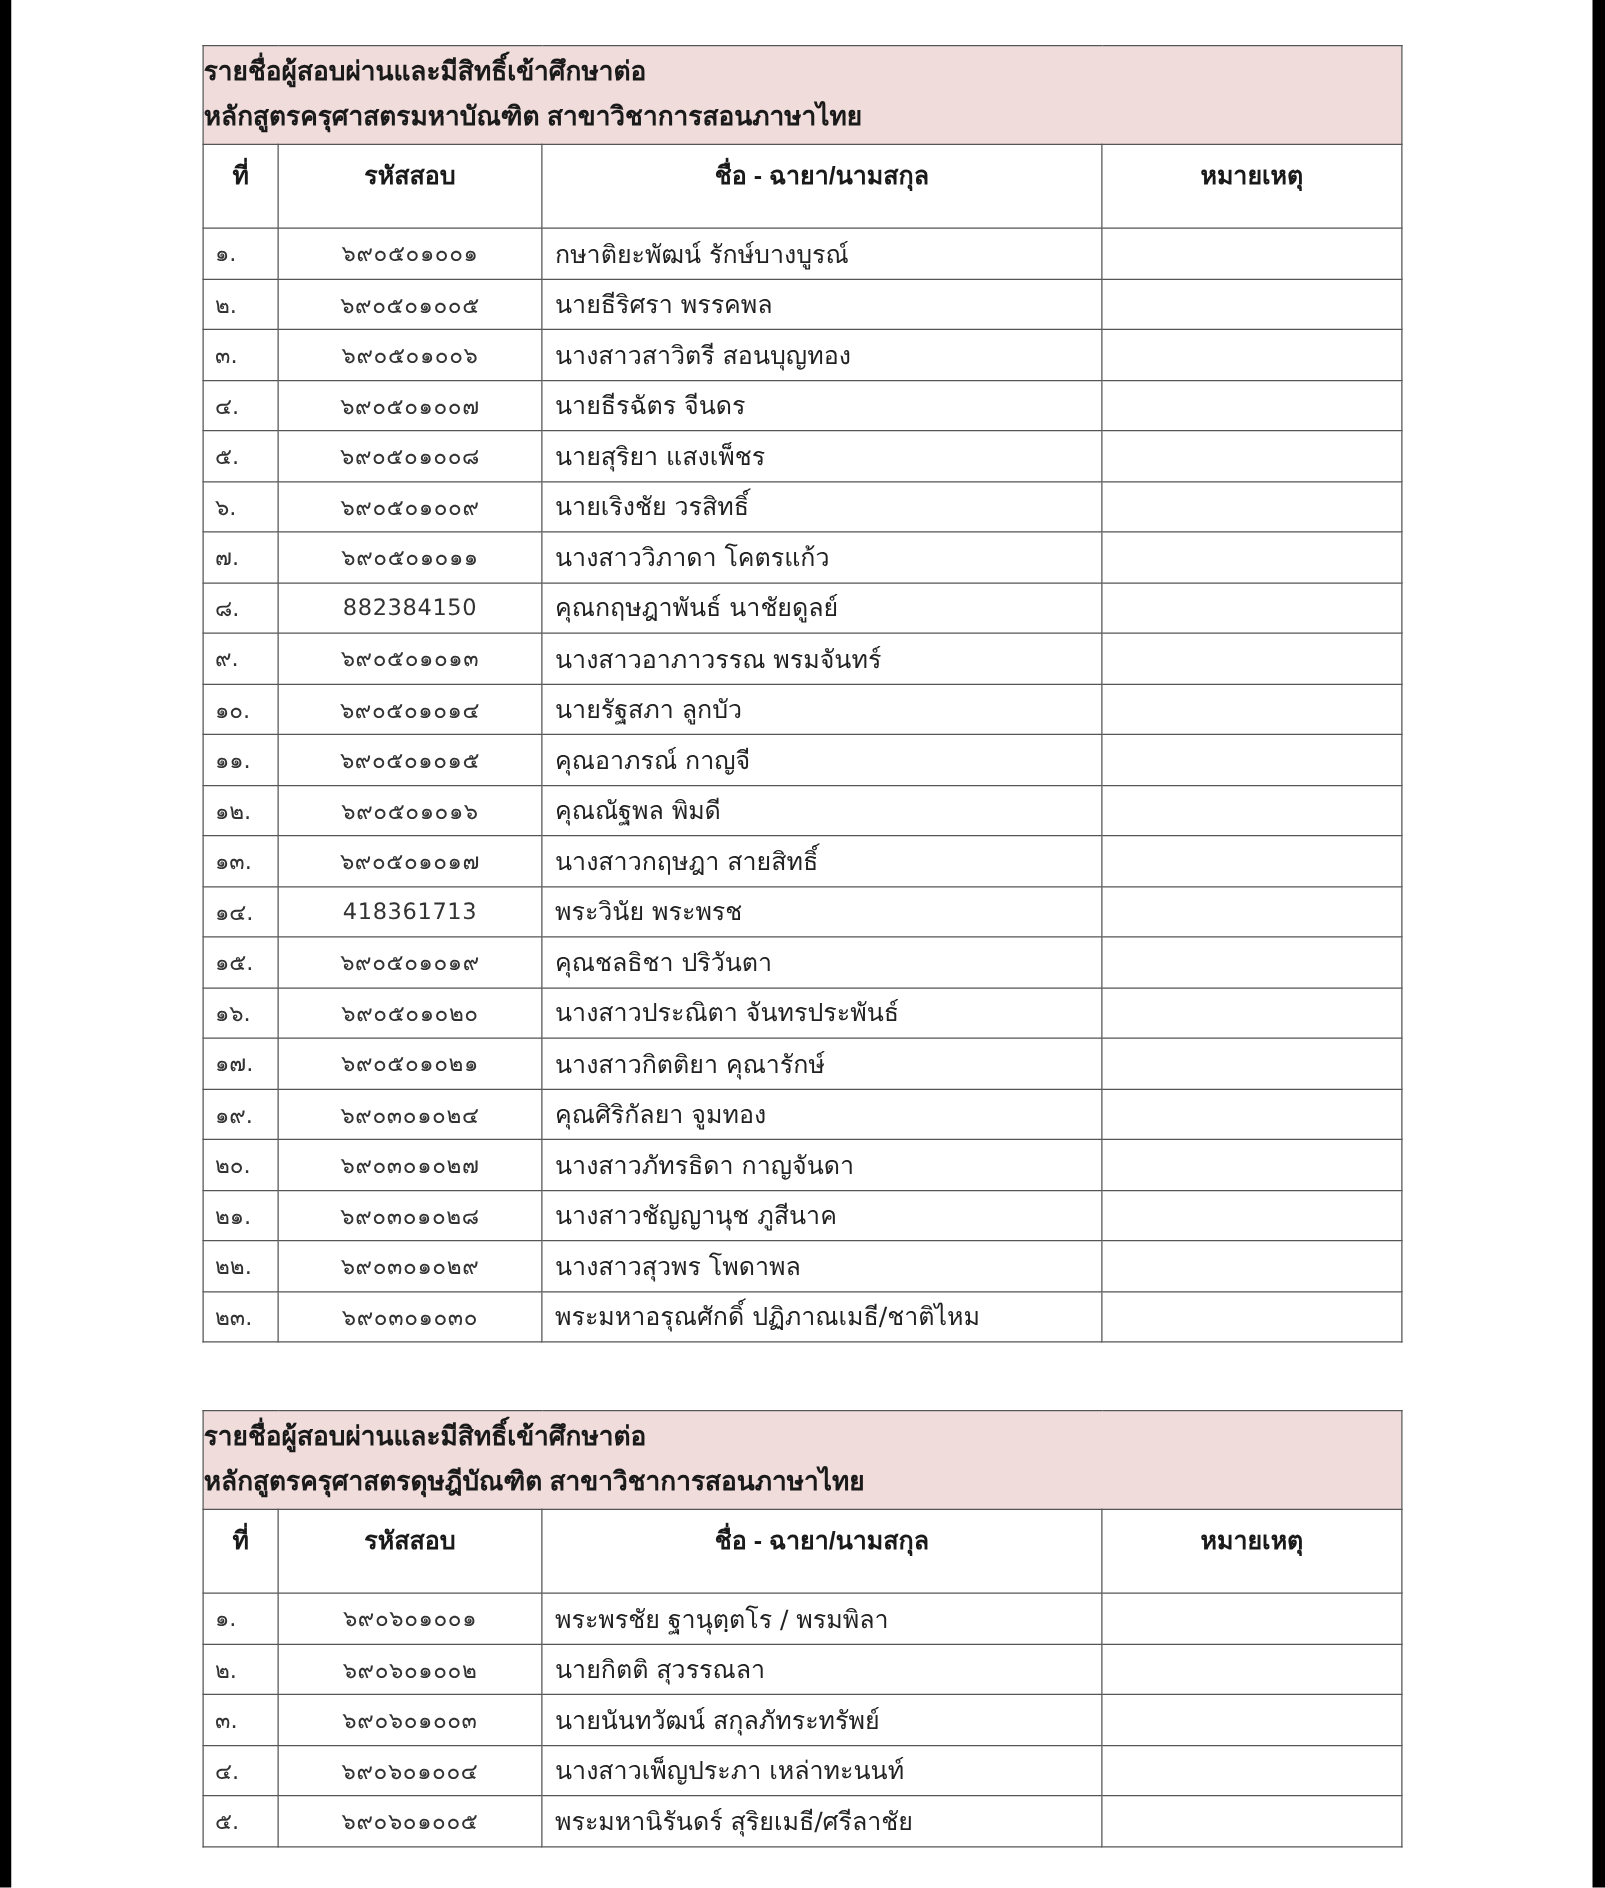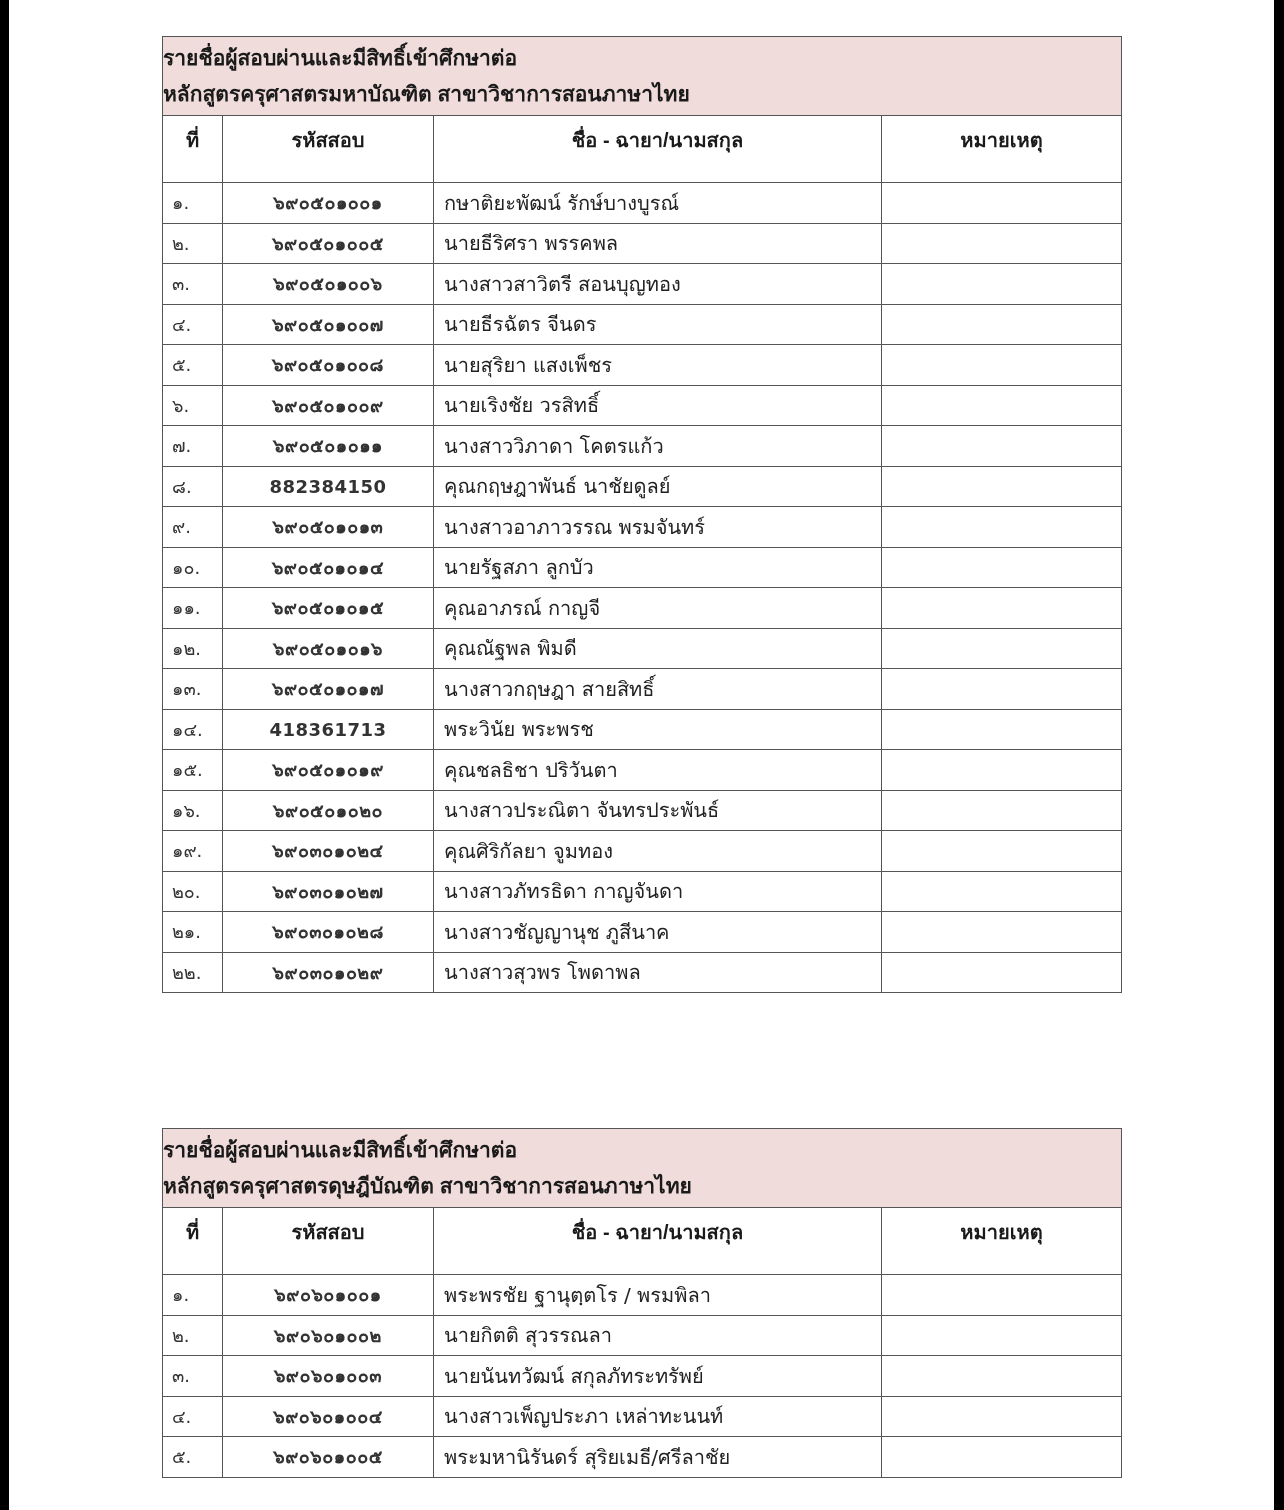--- a/index.html
+++ b/index.html
@@ -47,21 +47,21 @@
     box-sizing:border-box;
   }
   .row-cell {
     height:39.5px;
     font-size:20px;
     vertical-align:middle;
     font-family:"DejaVu Sans", sans-serif;
     color:#222;
   }
   .no-cell { padding-left:9px !important; font-size:18px; color:#333; }
-  .code-cell { text-align:center; font-size:18px; letter-spacing:0.5px; color:#333;font-weight:bold; }
+  .code-cell { text-align:center; font-size:18px; letter-spacing:0.5px; color:#333; }
   .name-cell { padding-left:10px !important; font-size:20px; }
   .note-cell { }
 </style>
 </head>
 <body>
 
 <div class="edge-left"></div>
 <div class="edge-right"></div>
 
 <table class="list" id="table-1">
@@ -176,20 +176,26 @@
         <td class="row-cell name-cell">คุณชลธิชา ปริวันตา</td>
         <td class="row-cell note-cell"></td>
       </tr>
       <tr>
         <td class="row-cell no-cell">๑๖.</td>
         <td class="row-cell code-cell">๖๙๐๕๐๑๐๒๐</td>
         <td class="row-cell name-cell">นางสาวประณิตา จันทรประพันธ์</td>
         <td class="row-cell note-cell"></td>
       </tr>
       <tr>
+        <td class="row-cell no-cell">๑๗.</td>
+        <td class="row-cell code-cell">๖๙๐๕๐๑๐๒๑</td>
+        <td class="row-cell name-cell">นางสาวกิตติยา คุณารักษ์</td>
+        <td class="row-cell note-cell"></td>
+      </tr>
+      <tr>
         <td class="row-cell no-cell">๑๙.</td>
         <td class="row-cell code-cell">๖๙๐๓๐๑๐๒๔</td>
         <td class="row-cell name-cell">คุณศิริกัลยา จูมทอง</td>
         <td class="row-cell note-cell"></td>
       </tr>
       <tr>
         <td class="row-cell no-cell">๒๐.</td>
         <td class="row-cell code-cell">๖๙๐๓๐๑๐๒๗</td>
         <td class="row-cell name-cell">นางสาวภัทรธิดา กาญจันดา</td>
         <td class="row-cell note-cell"></td>
@@ -197,20 +203,26 @@
       <tr>
         <td class="row-cell no-cell">๒๑.</td>
         <td class="row-cell code-cell">๖๙๐๓๐๑๐๒๘</td>
         <td class="row-cell name-cell">นางสาวชัญญานุช ภูสีนาค</td>
         <td class="row-cell note-cell"></td>
       </tr>
       <tr>
         <td class="row-cell no-cell">๒๒.</td>
         <td class="row-cell code-cell">๖๙๐๓๐๑๐๒๙</td>
         <td class="row-cell name-cell">นางสาวสุวพร โพดาพล</td>
+        <td class="row-cell note-cell"></td>
+      </tr>
+      <tr>
+        <td class="row-cell no-cell">๒๓.</td>
+        <td class="row-cell code-cell">๖๙๐๓๐๑๐๓๐</td>
+        <td class="row-cell name-cell">พระมหาอรุณศักดิ์ ปฏิภาณเมธี/ชาติไหม</td>
         <td class="row-cell note-cell"></td>
       </tr>
     </tbody>
 </table>
 
 <table class="list" id="table-2">
   <colgroup>
       <col class="c1">
       <col class="c2">
       <col class="c3">

